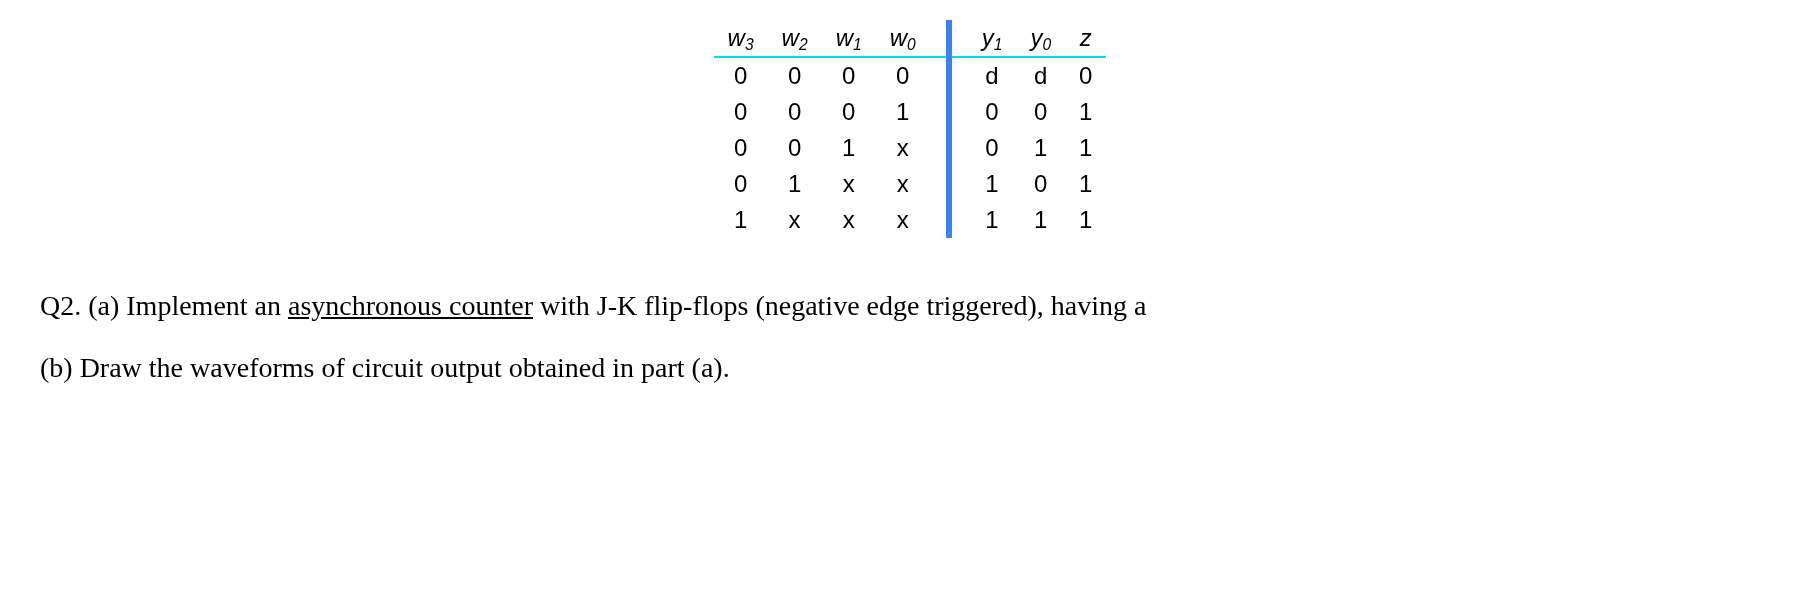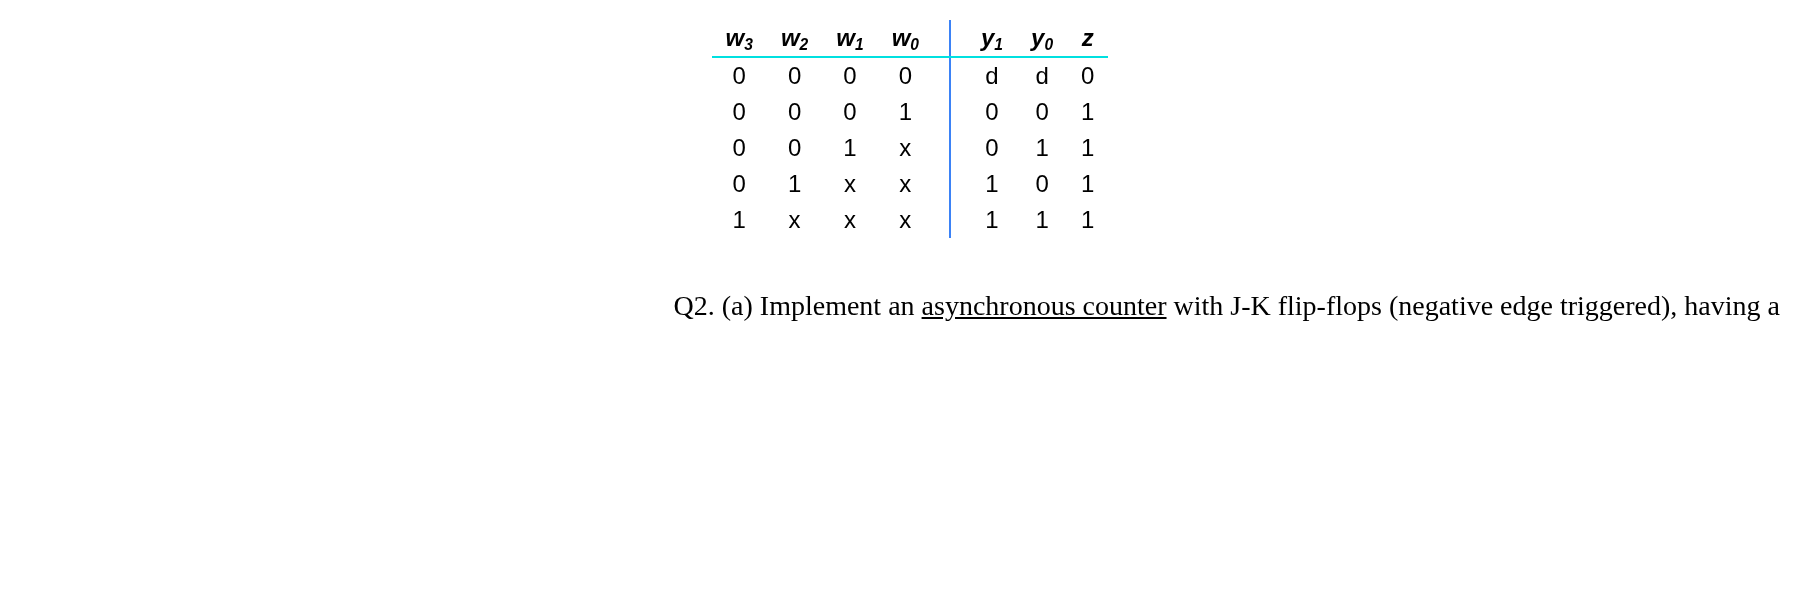--- a/index.html
+++ b/index.html
@@ -26,41 +26,40 @@
       font-size: 24px;
     }
     .truth-table th, .truth-table td {
       padding: 4px 14px;
       text-align: center;
       font-weight: normal;
     }
     .truth-table th {
       font-style: italic;
       position: relative;
-      font-weight: bold;
+      font-weight: normal;
     }
     .header-row th {
       border-bottom: 2px solid #00e0e0;
     }
     .divider-left {
-      border-right: 2px solid #3b82f6;
+      border-right: 6px solid #3b82f6;
       padding-right: 30px !important;
     }
     .divider-right-pad {
       padding-left: 30px !important;
     }
     .question-text {
       font-size: 28px;
       line-height: 2;
       margin-top: 30px;
       padding: 0 20px;
     }
     .question-text p {
       margin-bottom: 6px;
-      text-align: right;
     }
     .underline {
       text-decoration: underline;
     }
     .subscript-label {
       display: inline-block;
       position: relative;
     }
     .subscript-label .sub {
       font-size: 0.65em;
@@ -131,13 +130,14 @@
         <td>1</td>
       </tr>
     </tbody>
   </table>
 </div>
 
 <div class="question-text">
   <p>
     <span>Q2. (a) Implement an </span><span class="underline">asynchronous counter</span><span> with J-K flip-flops (negative edge triggered), having a</span>
   </p>
+  <p>(b) Draw the waveforms of circuit output obtained in part (a).</p>
 </div>
 
 </body></html>

